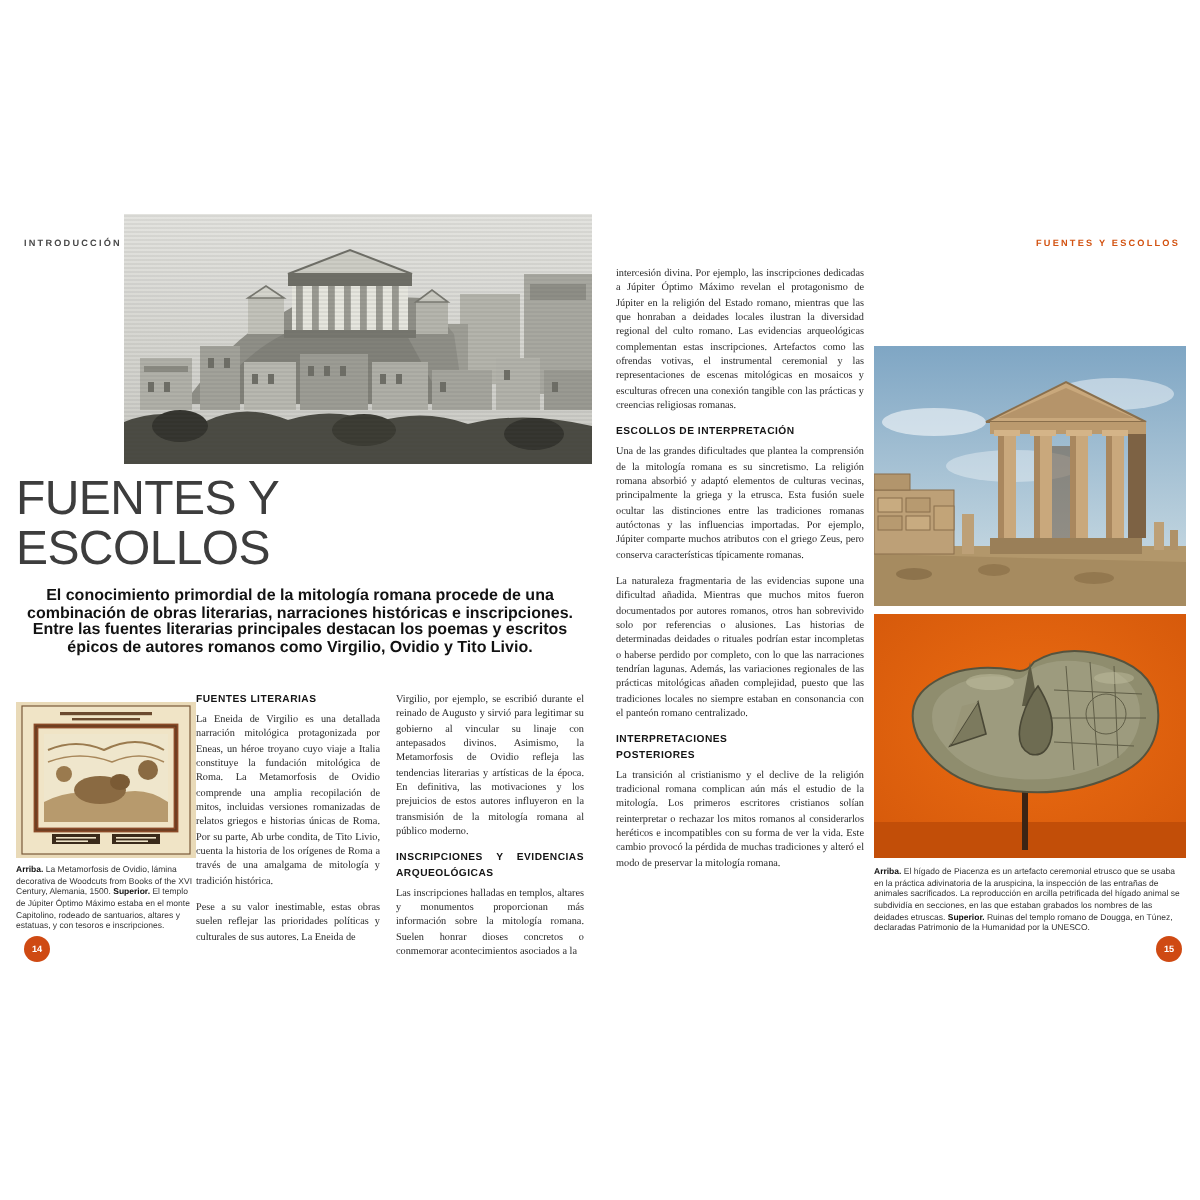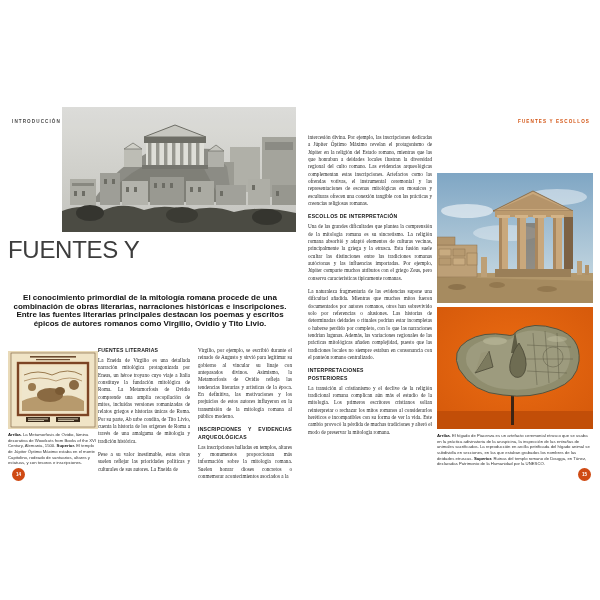--- a/index.html
+++ b/index.html
@@ -103,20 +103,21 @@
       <path d="M0,125 L0,104 Q20,96 40,104 Q60,94 82,103 Q104,96 126,104 Q150,97 172,105 Q200,98 234,106 L234,125 Z" fill="#4a4a42"></path>
       <ellipse cx="28" cy="106" rx="14" ry="8" fill="#33332d"></ellipse>
       <ellipse cx="120" cy="108" rx="16" ry="8" fill="#3a3a32"></ellipse>
       <ellipse cx="205" cy="110" rx="15" ry="8" fill="#33332d"></ellipse>
       <rect width="234" height="125" fill="url(#hatch)"></rect>
     </svg>
   </div>
 
   <div class="abs" style="left:8px;top:238px;">
     <div class="big-title">FUENTES Y</div>
+    <div class="big-title">ESCOLLOS</div>
   </div>
 
   <div class="abs intro" style="left:8px;top:294px;">El conocimiento primordial de la mitología romana procede de una combinación de obras literarias, narraciones históricas e inscripciones. Entre las fuentes literarias principales destacan los poemas y escritos épicos de autores romanos como Virgilio, Ovidio y Tito Livio.</div>
 
   <div class="abs photo" style="left:8px;top:351px;width:90px;height:78px;">
     <svg width="90" height="78" viewBox="0 0 90 78">
       <rect width="90" height="78" fill="#e9dab8"></rect>
       <rect x="3" y="2" width="84" height="74" fill="#f0e4c6" stroke="#7a5a3a" stroke-width="0.6"></rect>
       <g fill="#6b4a2f">
         <rect x="22" y="5" width="46" height="1.6"></rect>

